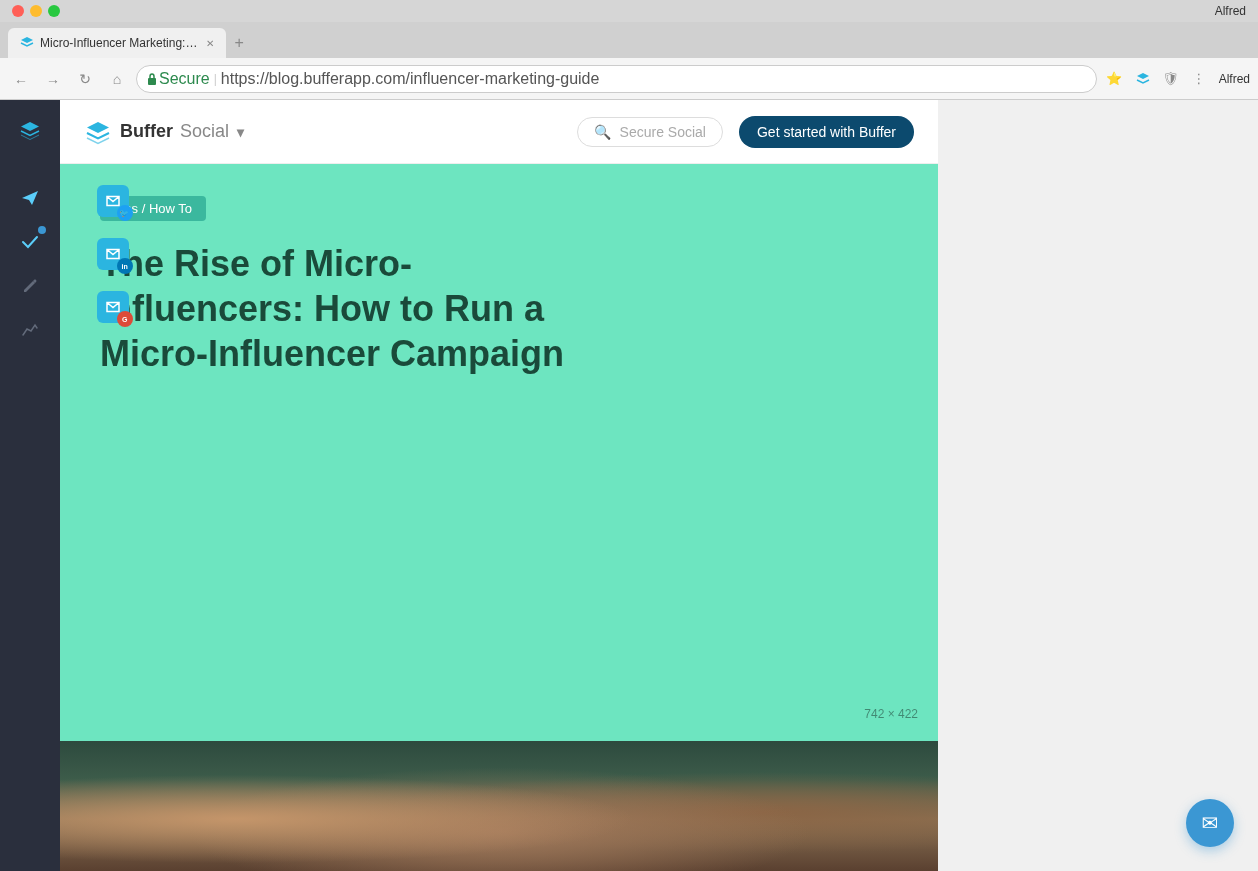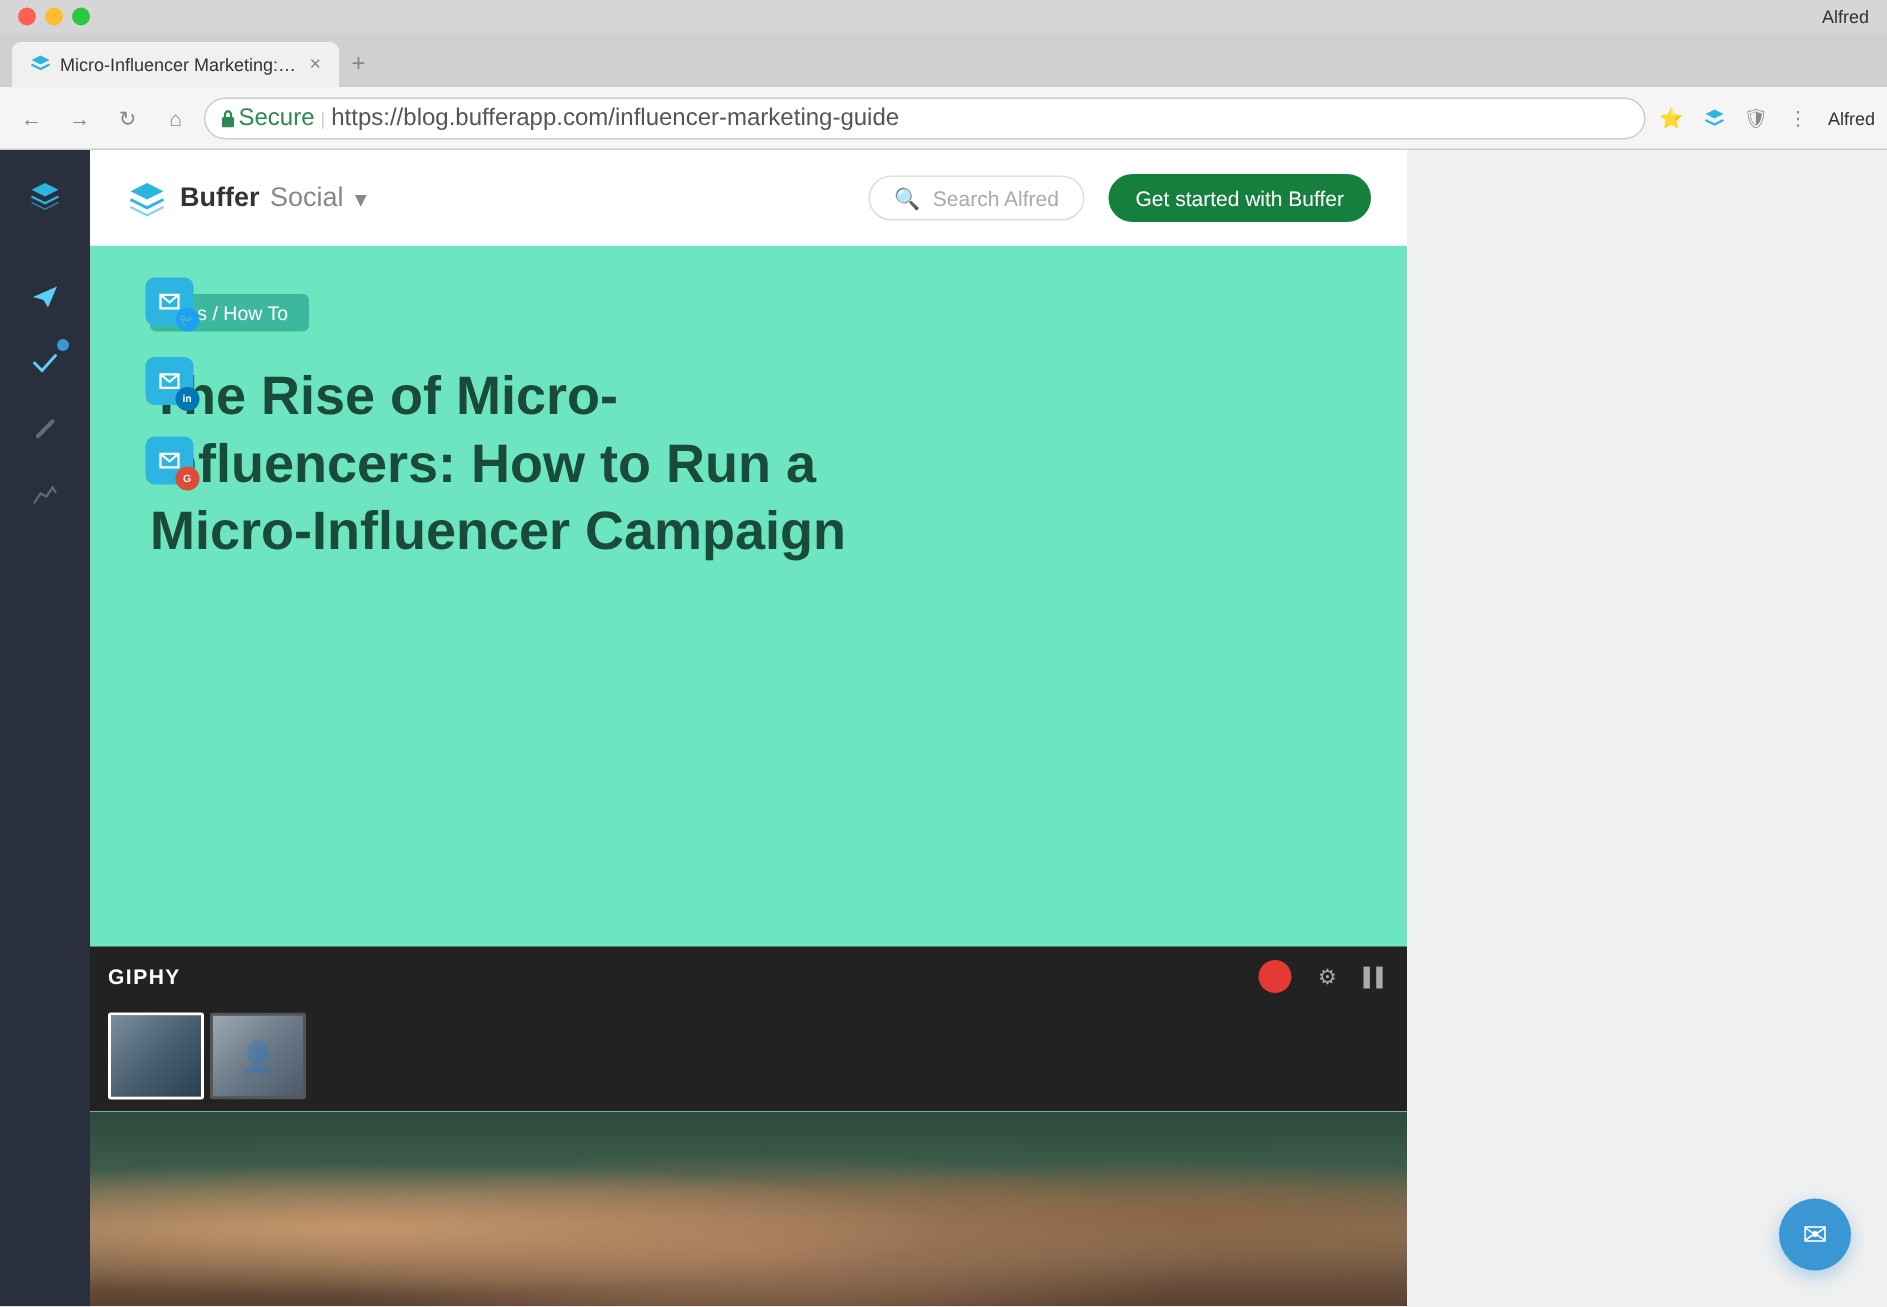--- a/index.html
+++ b/index.html
@@ -248,21 +248,21 @@
       margin-left: auto;
       display: flex; align-items: center;
       border: 1px solid #ddd;
       border-radius: 20px;
       padding: 6px 16px;
       gap: 8px;
       color: #888;
       font-size: 14px;
     }
     .get-started-btn {
-      background: #15803d;
+      background: #0c4a6e;
       color: white;
       border: none;
       border-radius: 20px;
       padding: 8px 18px;
       font-size: 14px;
       font-weight: 500;
       cursor: pointer;
       white-space: nowrap;
     }
 
@@ -494,50 +494,32 @@
           </svg>
           <span style="font-weight:600;font-size:18px;">
             <span>Buffer</span>
             <span style="font-weight:400;color:#888;margin-left:2px;">Social</span>
           </span>
           <span style="color:#888;font-size:14px;">▾</span>
         </div>
 
         <div class="blog-search">
           <span>🔍</span>
-          <span style="color:#aaa;">Search Alfred</span>
+          <span style="color:#aaa;">Secure Social</span>
         </div>
 
         <button class="get-started-btn">Get started with Buffer</button>
       </div>
 
       <div class="blog-content">
         <div class="category-badge">Tips / How To</div>
         <h1 class="article-title">The Rise of Micro-Influencers: How to Run a Micro-Influencer Campaign</h1>
         <div class="image-dimensions">742 × 422</div>
 
         
-        <div class="giphy-overlay">
-          <div class="giphy-header">
-            <span class="giphy-logo">GIPHY</span>
-            <button class="giphy-record-btn"></button>
-            <button class="giphy-settings-btn">⚙</button>
-            <span style="color:#aaa;font-size:12px;">▌▌</span>
-          </div>
-          <div class="giphy-filmstrip">
-            <div class="giphy-thumb selected">
-              <div class="giphy-thumb-img thumb1" style="background:linear-gradient(135deg,#7a8fa0 0%,#4a6070 50%,#2a4050 100%);"></div>
-            </div>
-            <div class="giphy-thumb">
-              <div class="giphy-thumb-img thumb2" style="background:linear-gradient(135deg,#9ca8b4 0%,#6b7a88 50%,#4a5a68 100%);display:flex;align-items:center;justify-content:center;color:rgba(255,255,255,0.3);font-size:20px;">
-                <span>👤</span>
-              </div>
-            </div>
-          </div>
-        </div>
       </div>
 
       <div class="hero-image">
         <div class="hero-image-content" style="width:100%;height:100%;"></div>
       </div>
 
     </div>
 
     <div class="right-panel">
 

